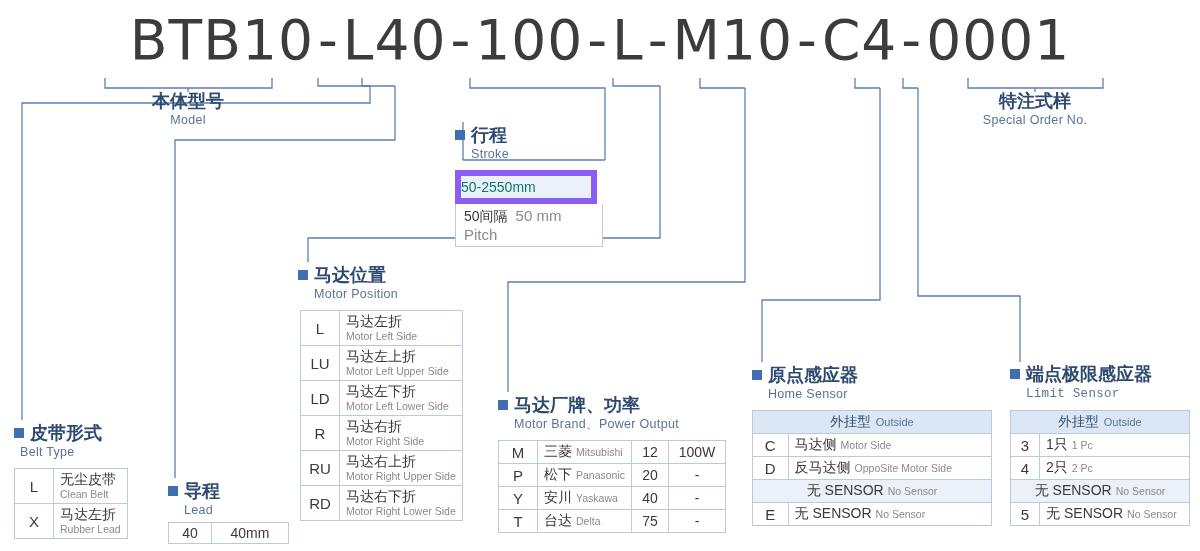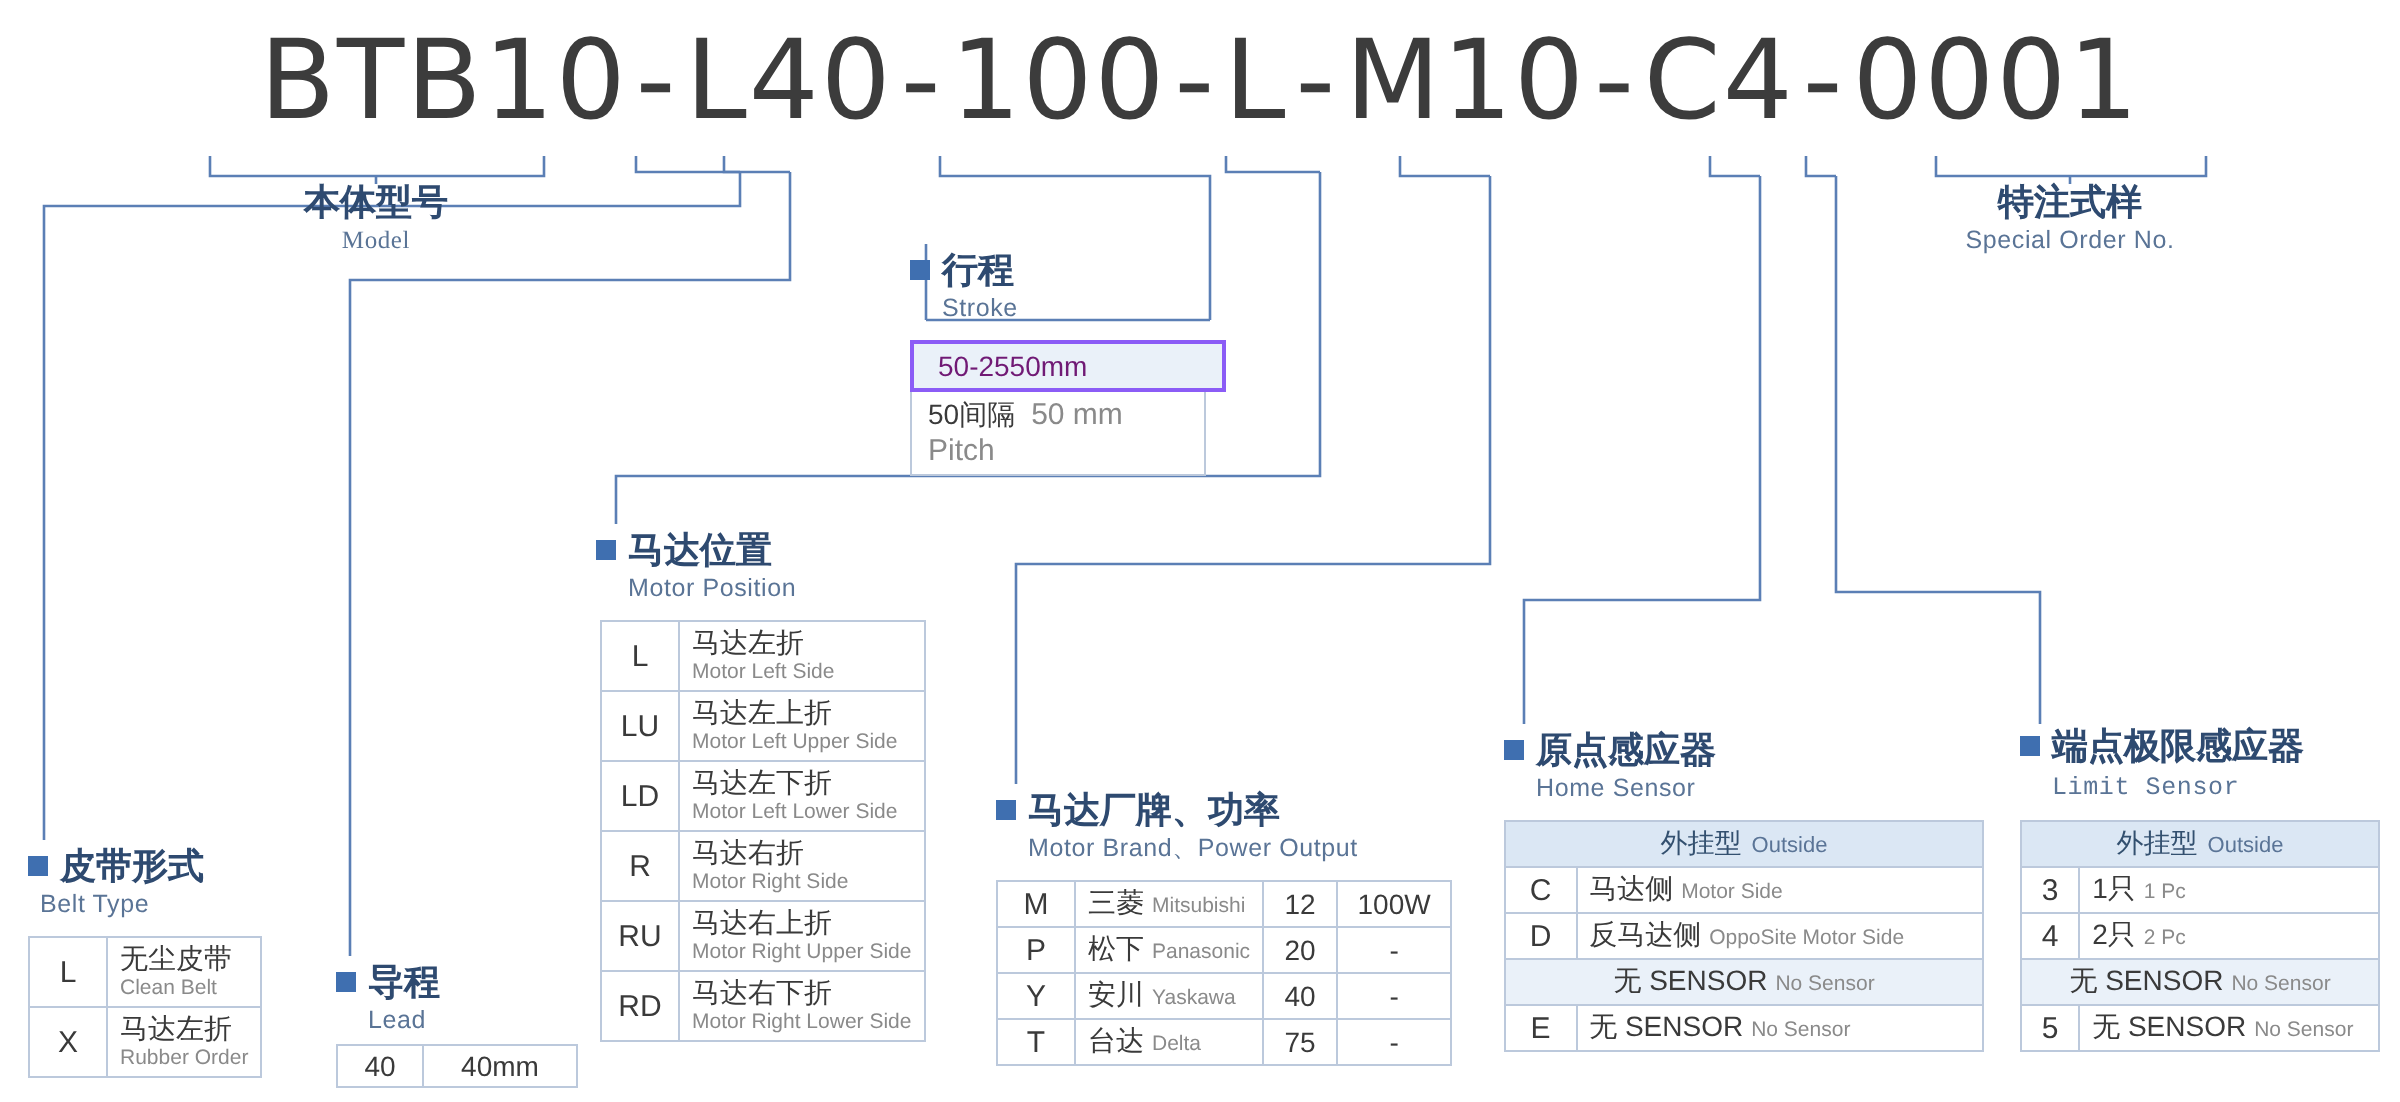--- a/index.html
+++ b/index.html
@@ -62,22 +62,22 @@
   .tbl tr.alt td{background:#eaf1f9;}
   .tbl td.hdr{
     background:#dbe7f4;text-align:center;font-size:13.5px;color:#33506f;
   }
   .tbl td.hdr .en{font-size:11px;color:#5a7496;margin-left:5px;}
   .tbl td.center{text-align:center;}
 
   
   .strokebox{position:absolute;}
   .strokebox .row1{
-    border:2px solid #8b5cf6;background:#eaf1f9;
-    font-size:14px;color:#701a75;padding:3px 12px;width:130px;
+    border:6px solid #8b5cf6;background:#eaf1f9;
+    font-size:14px;color:#0f766e;padding:3px 0;width:130px;
   }
   .strokebox .row2{
     border:1px solid #bcc9dc;border-top:none;background:#fff;
     font-size:14px;color:#3a3a3a;padding:3px 8px;width:130px;
   }
   .strokebox .row2 .en{font-size:15px;color:#8a8a8a;margin-left:8px;}
 </style>
 </head>
 <body>
 
@@ -113,21 +113,21 @@
 
       <path d="M968,78 L968,88 L1103,88 L1103,78"></path>
       <path d="M1035,88 L1035,92"></path>
     </g>
   </svg>
 
   <div class="partno">
     <span>BTB10</span><span class="pn-sep">-</span><span>L</span><span>40</span><span class="pn-sep">-</span><span>100</span><span class="pn-sep">-</span><span>L</span><span class="pn-sep">-</span><span>M10</span><span class="pn-sep">-</span><span>C</span><span>4</span><span class="pn-sep">-</span><span>0001</span>
   </div>
 
-  <div class="head center" style="left:108px;top:90px;width:160px;font-family:Liberation Serif, serif;">
+  <div class="head center" style="left:108px;top:90px;width:160px;">
     <div class="cn">本体型号</div>
     <div class="en">Model</div>
   </div>
 
   <div class="head center" style="left:955px;top:90px;width:160px;">
     <div class="cn">特注式样</div>
     <div class="en">Special Order No.</div>
   </div>
 
   <div class="head" style="left:455px;top:124px;">
@@ -144,21 +144,21 @@
     <div class="en" style="margin-left:6px;">Belt Type</div>
   </div>
   <table class="tbl" style="left:14px;top:468px;">
     <tbody>
         <tr>
       <td class="code">L</td>
       <td class="cn"><span>无尘皮带</span><span class="sub">Clean Belt</span></td>
     </tr>
     <tr>
       <td class="code">X</td>
-      <td class="cn"><span>马达左折</span><span class="sub">Rubber Order</span></td>
+      <td class="cn"><span>马达左折</span><span class="sub">Rubber Lead</span></td>
     </tr>
   </tbody>
     </table>
 
   <div class="head" style="left:168px;top:480px;">
     <div class="cn"><span class="sq"></span><span>导程</span></div>
     <div class="en" style="margin-left:16px;">Lead</div>
   </div>
   <table class="tbl" style="left:168px;top:522px;">
     <tbody>

